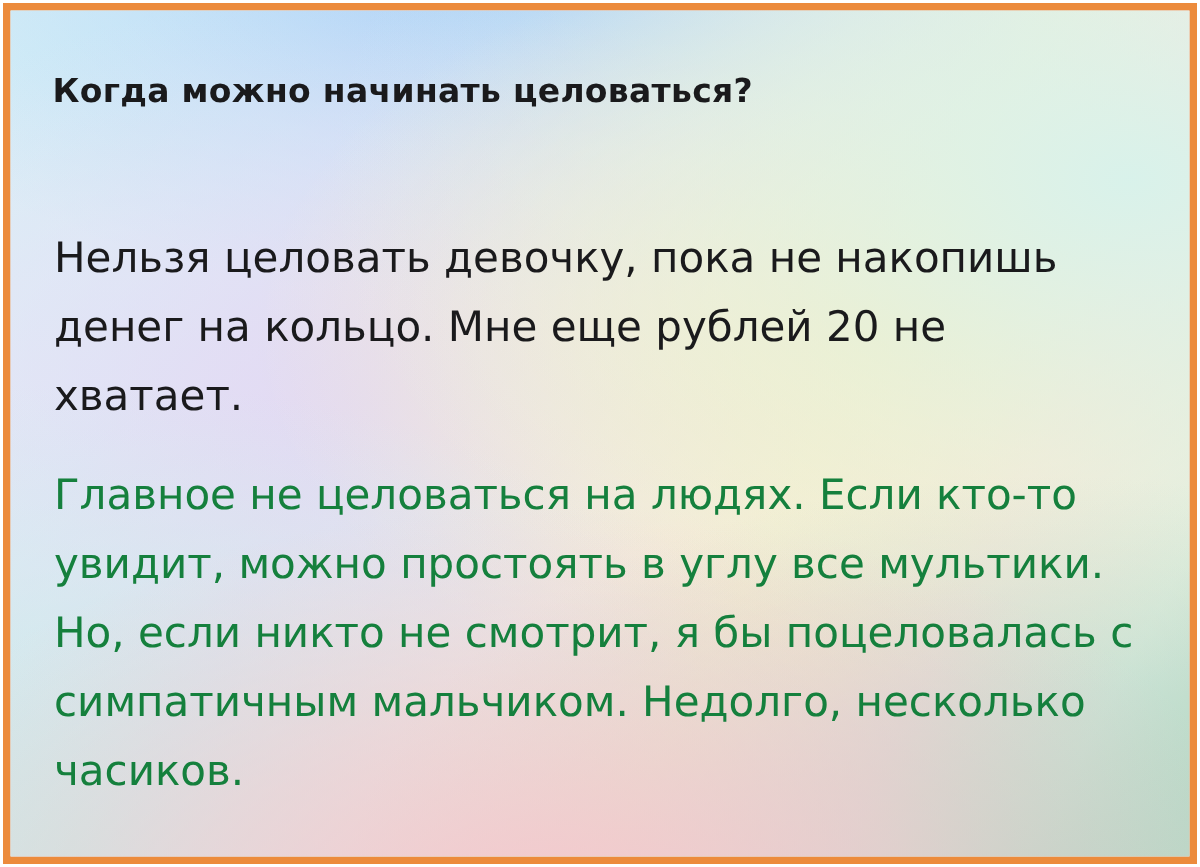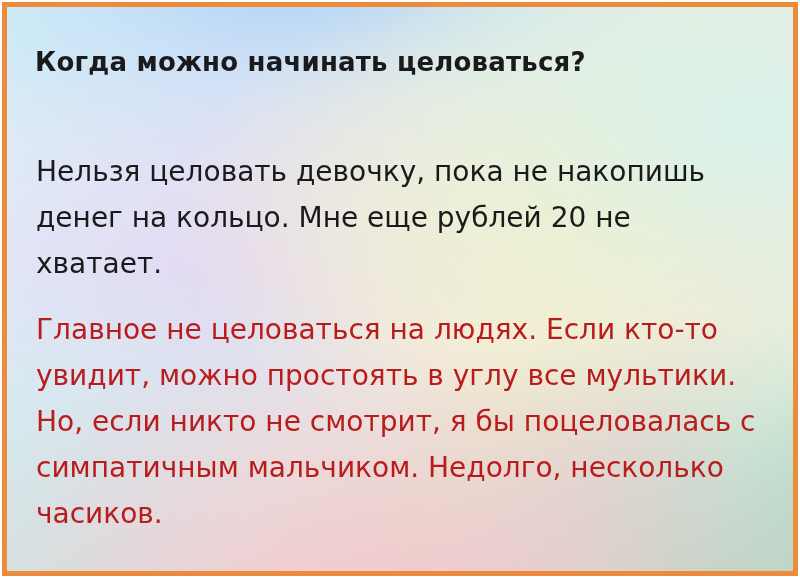--- a/index.html
+++ b/index.html
@@ -56,21 +56,21 @@
   }
 
   .headline {
     position: absolute;
     left: 28px;
     top: 36px;
     width: 730px;
     margin: 0;
     font-family: "DejaVu Sans", sans-serif;
     font-weight: bold;
-    font-size: 26px;
+    font-size: 22px;
     line-height: 38px;
     letter-spacing: 0.2px;
     color: #18181a;
     white-space: nowrap;
   }
 
   .para {
     position: absolute;
     left: 29px;
     width: 740px;
@@ -92,17 +92,17 @@
   <div id="meme-frame" style="border-color: rgb(236, 139, 60);">
 
     <div id="gradient-bg"></div>
 
     <div id="text-layer">
 
       <p class="headline" id="headline" style="color: rgb(26, 26, 28);">Когда можно начинать целоваться?</p>
 
       <p class="para" id="para-1" style="color: rgb(26, 26, 28);">Нельзя целовать девочку, пока не накопишь денег на кольцо. Мне еще рублей 20 не хватает.</p>
 
-      <p class="para" id="para-2" style="color: #b91c1c;">Главное не целоваться на людях. Если кто-то увидит, можно простоять в углу все мультики. Но, если никто не смотрит, я бы поцеловалась с симпатичным мальчиком. Недолго, несколько часиков.</p>
+      <p class="para" id="para-2" style="color: #15803d;">Главное не целоваться на людях. Если кто-то увидит, можно простоять в углу все мультики. Но, если никто не смотрит, я бы поцеловалась с симпатичным мальчиком. Недолго, несколько часиков.</p>
 
     </div>
   </div>
 </div>
 
 </body></html>

